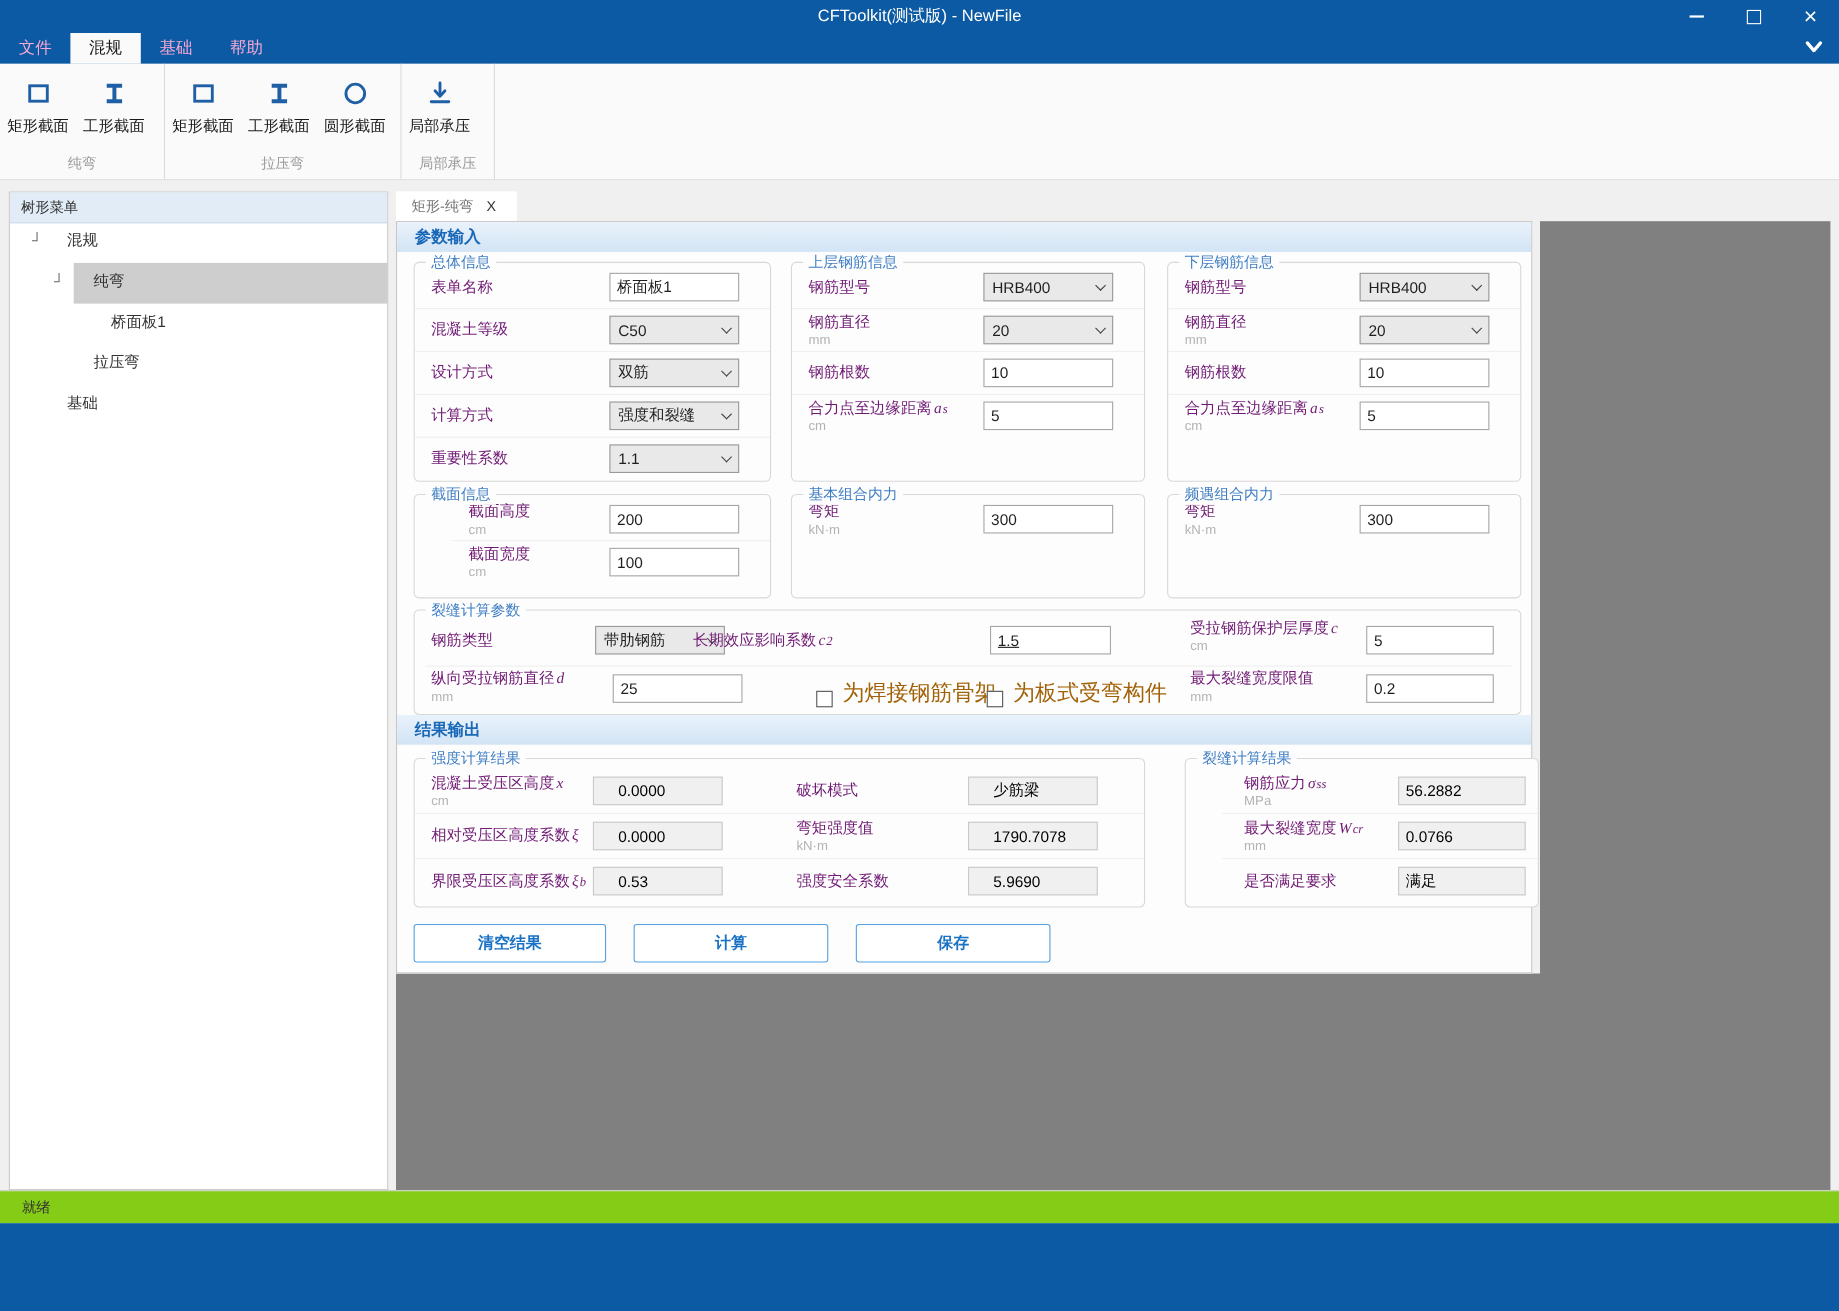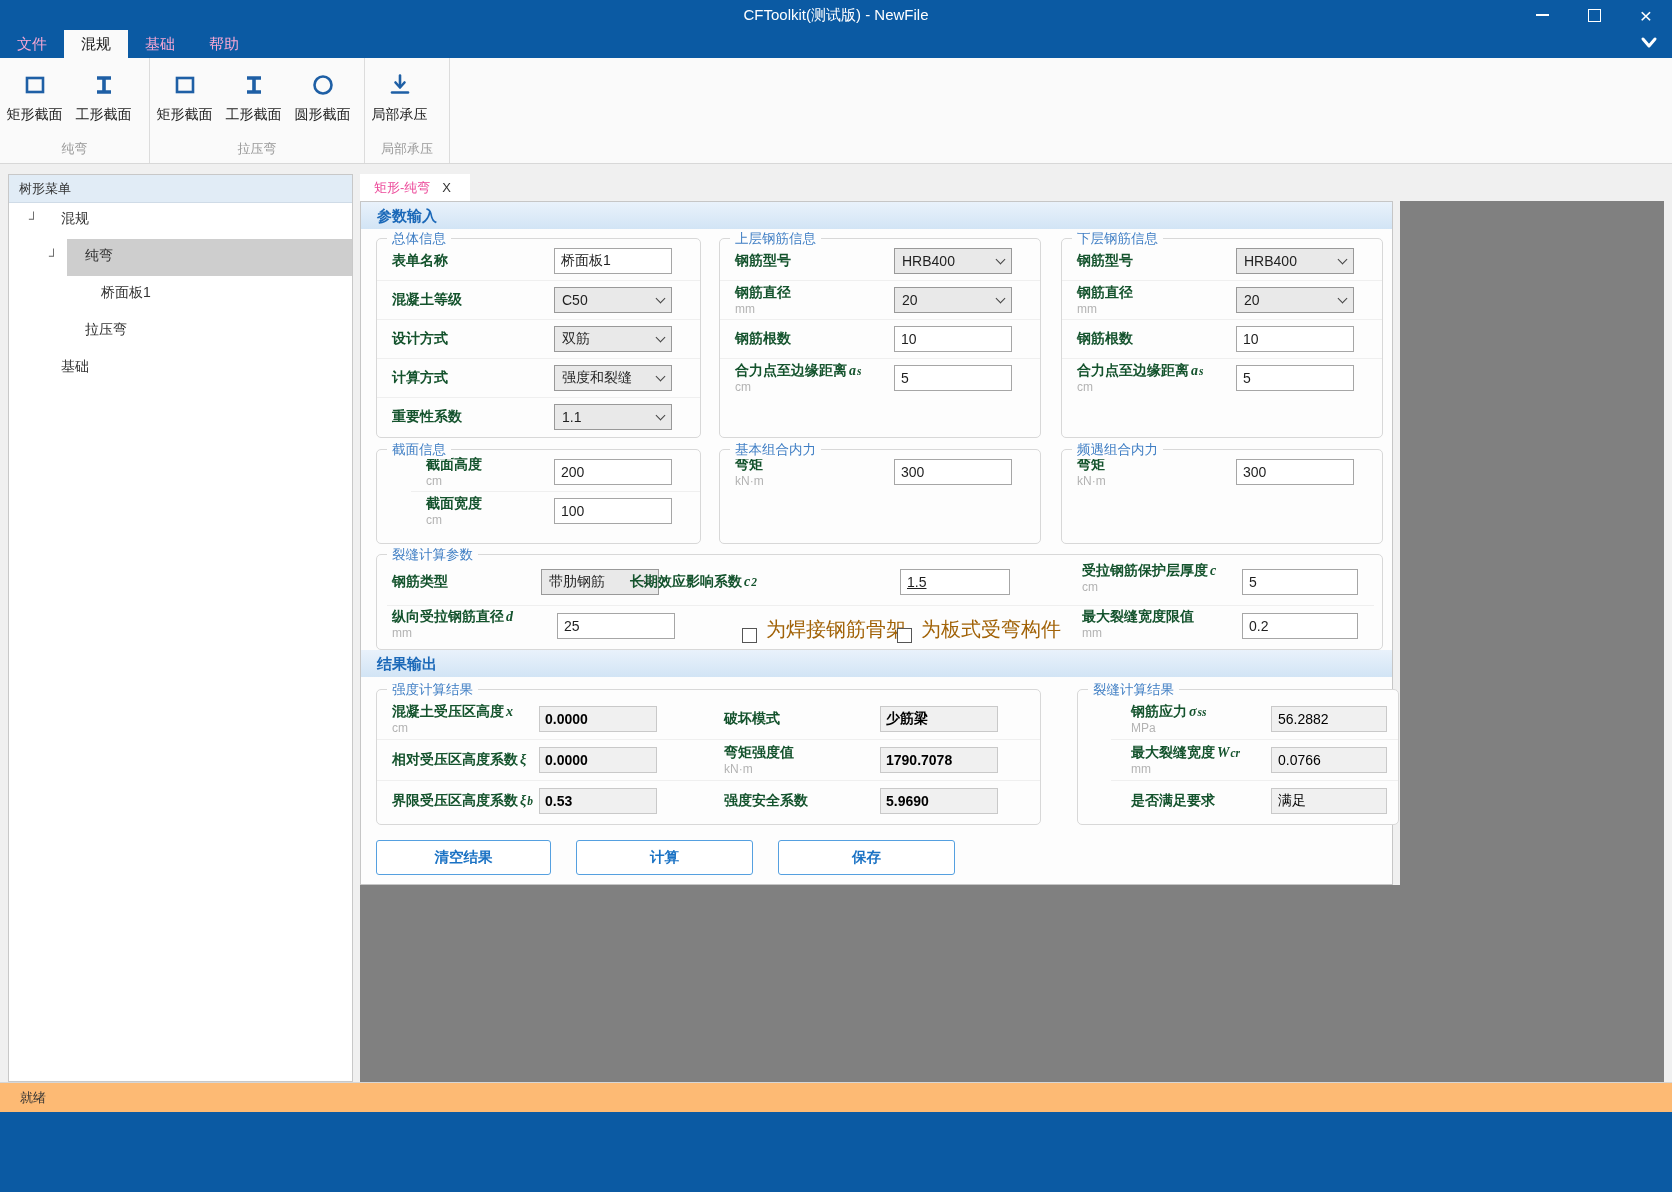--- a/index.html
+++ b/index.html
@@ -39,63 +39,63 @@
   .tree{position:absolute;left:8px;top:174px;width:345px;height:908px;background:#ffffff;border:1px solid #c8c8c8;box-sizing:border-box;}
   .tree-header{height:27px;line-height:27px;background:#e1ecf6;border-bottom:1px solid #cfdbe7;padding-left:10px;font-size:13px;color:#333;}
   .titem{position:absolute;left:0;width:100%;height:37px;}
   .titem .sel-bg{position:absolute;left:58px;right:0;top:0;bottom:0;background:#cecece;}
   .titem .expander{position:absolute;top:9px;font-size:13px;color:#666;}
   .titem .tlabel{position:absolute;top:8px;font-size:14px;color:#333;}
 
   
   .tabstrip{position:absolute;left:360px;top:174px;width:1304px;height:27px;background:#f0f0f0;}
   .tab-active{position:absolute;left:0;top:0;width:110px;height:27px;background:#ffffff;display:flex;align-items:center;padding-left:14px;box-sizing:border-box;}
-  .tab-active .tab-label{font-size:13px;color:#ec4899;}
+  .tab-active .tab-label{font-size:13px;color:#737373;}
   .tab-active .tab-close{font-size:13px;color:#333;margin-left:12px;}
 
   
   .form{position:absolute;left:360px;top:201px;width:1033px;height:684px;background:#fdfdfd;border:1px solid #c6c6c6;box-sizing:border-box;}
   .hdr{position:absolute;left:0;width:100%;height:27px;line-height:27px;background:linear-gradient(to bottom,#e9f2fb,#d2e4f5);color:#1a68b8;font-size:15px;font-weight:bold;padding-left:16px;box-sizing:border-box;}
 
   .gbox{position:absolute;border:1px solid #d8d8d8;border-radius:5px;background:#fdfdfd;box-sizing:border-box;}
   .gbox .legend{position:absolute;top:-9px;left:10px;background:#fdfdfd;padding:0 5px;color:#3f7ec4;font-size:13.5px;}
 
   .frow{display:flex;align-items:center;justify-content:space-between;height:39px;padding:0 28px 0 15px;box-sizing:border-box;}
   .frow + .frow{border-top:1px solid #efefef;}
   .flabel{display:flex;flex-direction:column;justify-content:center;}
-  .lline{font-size:14px;color:#14532d;font-weight:bold;}
+  .lline{font-size:14px;color:#701a75;}
   .mvar{font-family:"Liberation Serif","DejaVu Serif",serif;font-style:italic;font-size:14px;margin-left:2px;}
   .msub{font-size:11.5px;margin-left:1px;}
   .lunit{font-size:12px;color:#b3b3b3;line-height:14px;}
 
   .ctl{height:26px;box-sizing:border-box;font-family:"Liberation Sans","DejaVu Sans",sans-serif;}
   .ctl.text{width:118px;background:#fff;border:1px solid #a6a6a6;font-size:14px;color:#1f1f1f;padding:0 6px;}
   .ctl.ro{background:#f0f0f0;border:1px solid #c9c9c9;}
   .combo{width:118px;background:#e9e9e9;border:1px solid #999;display:flex;align-items:center;justify-content:space-between;padding:0 7px;font-size:14px;color:#1f1f1f;}
   .chev{width:6px;height:6px;border-right:1.6px solid #444;border-bottom:1.6px solid #444;transform:rotate(45deg);margin-top:-3px;}
 
   .abs{position:absolute;}
   .ckbox{display:inline-block;width:15px;height:15px;border:1.5px solid #555;background:#fff;box-sizing:border-box;}
   .ckrow{display:flex;align-items:flex-end;gap:9px;font-size:20px;color:#a16207;}
 
   .srow{display:flex;align-items:center;height:40px;}
   .srow + .srow{border-top:1px solid #efefef;}
   .srow .l1{width:162px;padding-left:15px;box-sizing:border-box;}
   .srow .l2{width:156px;margin-left:67px;box-sizing:border-box;}
-  .srow .ctl{width:118px;flex:none;font-size:14px;padding:0 5px;font-weight:bold;}
+  .srow .ctl{width:118px;flex:none;font-size:14px;padding:0 22px;}
 
   .crow{display:flex;align-items:center;height:40px;}
   .crow + .crow{border-top:1px solid #efefef;}
   .crow .l1{width:160px;padding-left:20px;box-sizing:border-box;}
   .crow .ctl{width:116px;flex:none;font-size:14px;padding:0 6px;}
 
   .action-btn{position:absolute;height:33px;background:#ffffff;border:1px solid #55a0e0;border-radius:3px;color:#1a72c4;font-size:14.5px;font-weight:bold;display:flex;align-items:center;justify-content:center;}
 
   
-  .statusbar{position:absolute;left:0;top:1082px;width:1672px;height:30px;background:#fdba74;border-top:1px solid #d7d7d7;box-sizing:border-box;}
+  .statusbar{position:absolute;left:0;top:1082px;width:1672px;height:30px;background:#84cc16;border-top:1px solid #d7d7d7;box-sizing:border-box;}
   .statusbar span{position:absolute;left:20px;top:6px;font-size:13px;color:#333;}
   .footer-band{position:absolute;left:0;top:1112px;width:1672px;height:80px;background:#0b5aa3;}
 
   svg{display:block;}
 </style>
 </head>
 <body>
 
 <div class="app">
 

